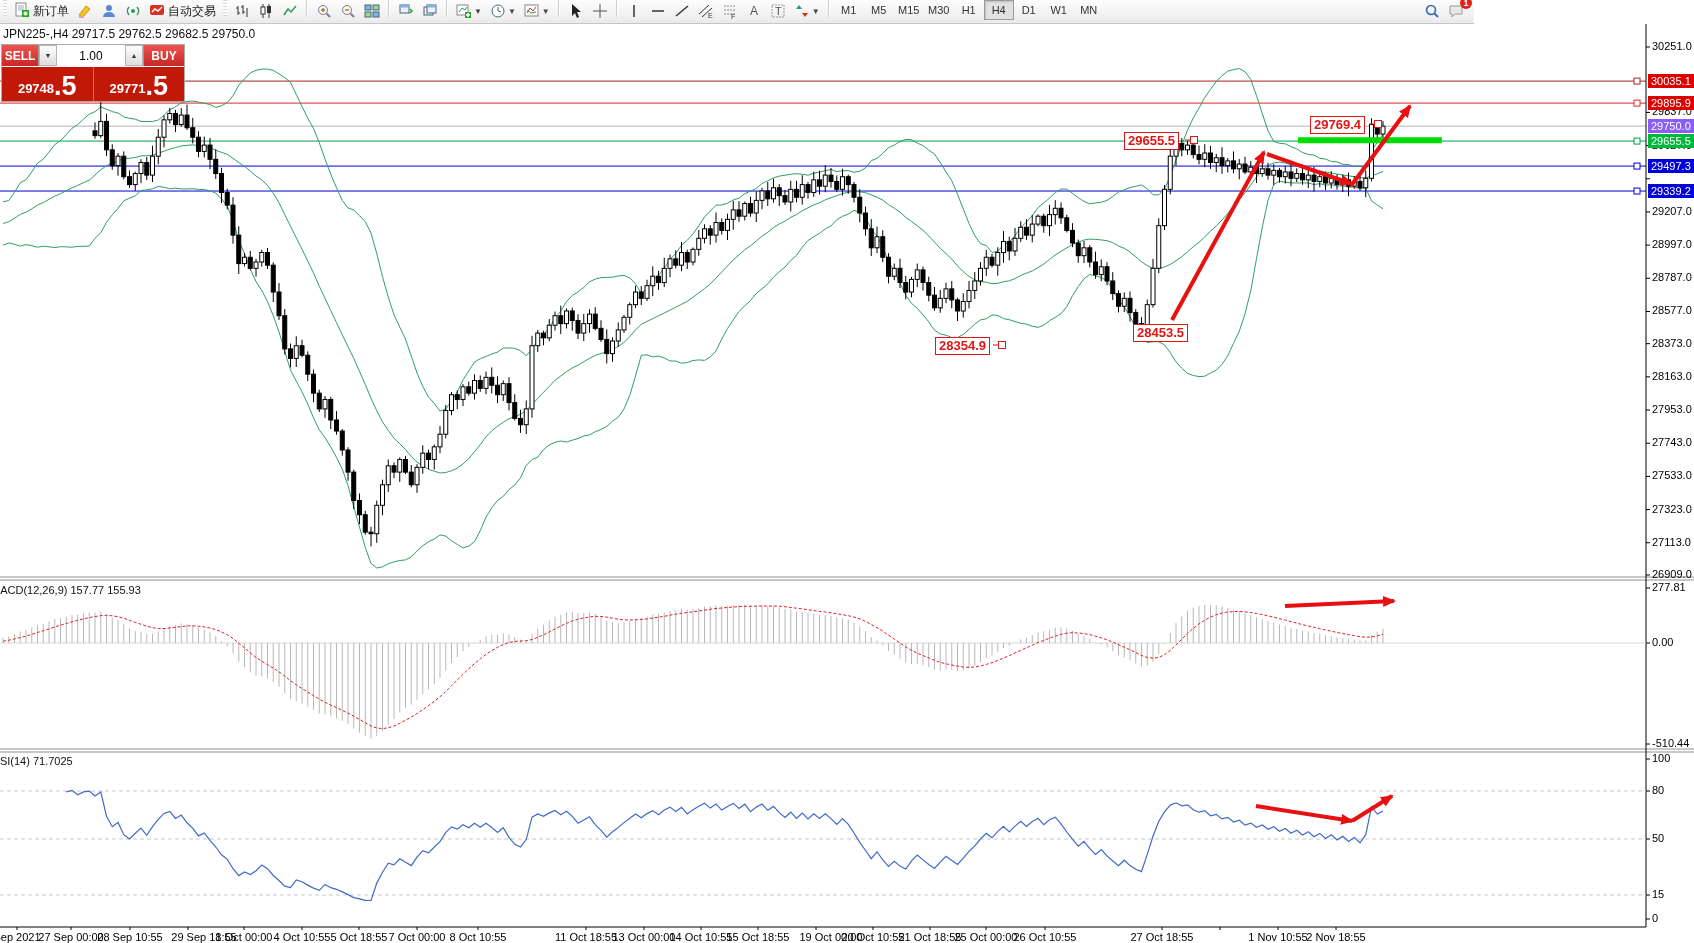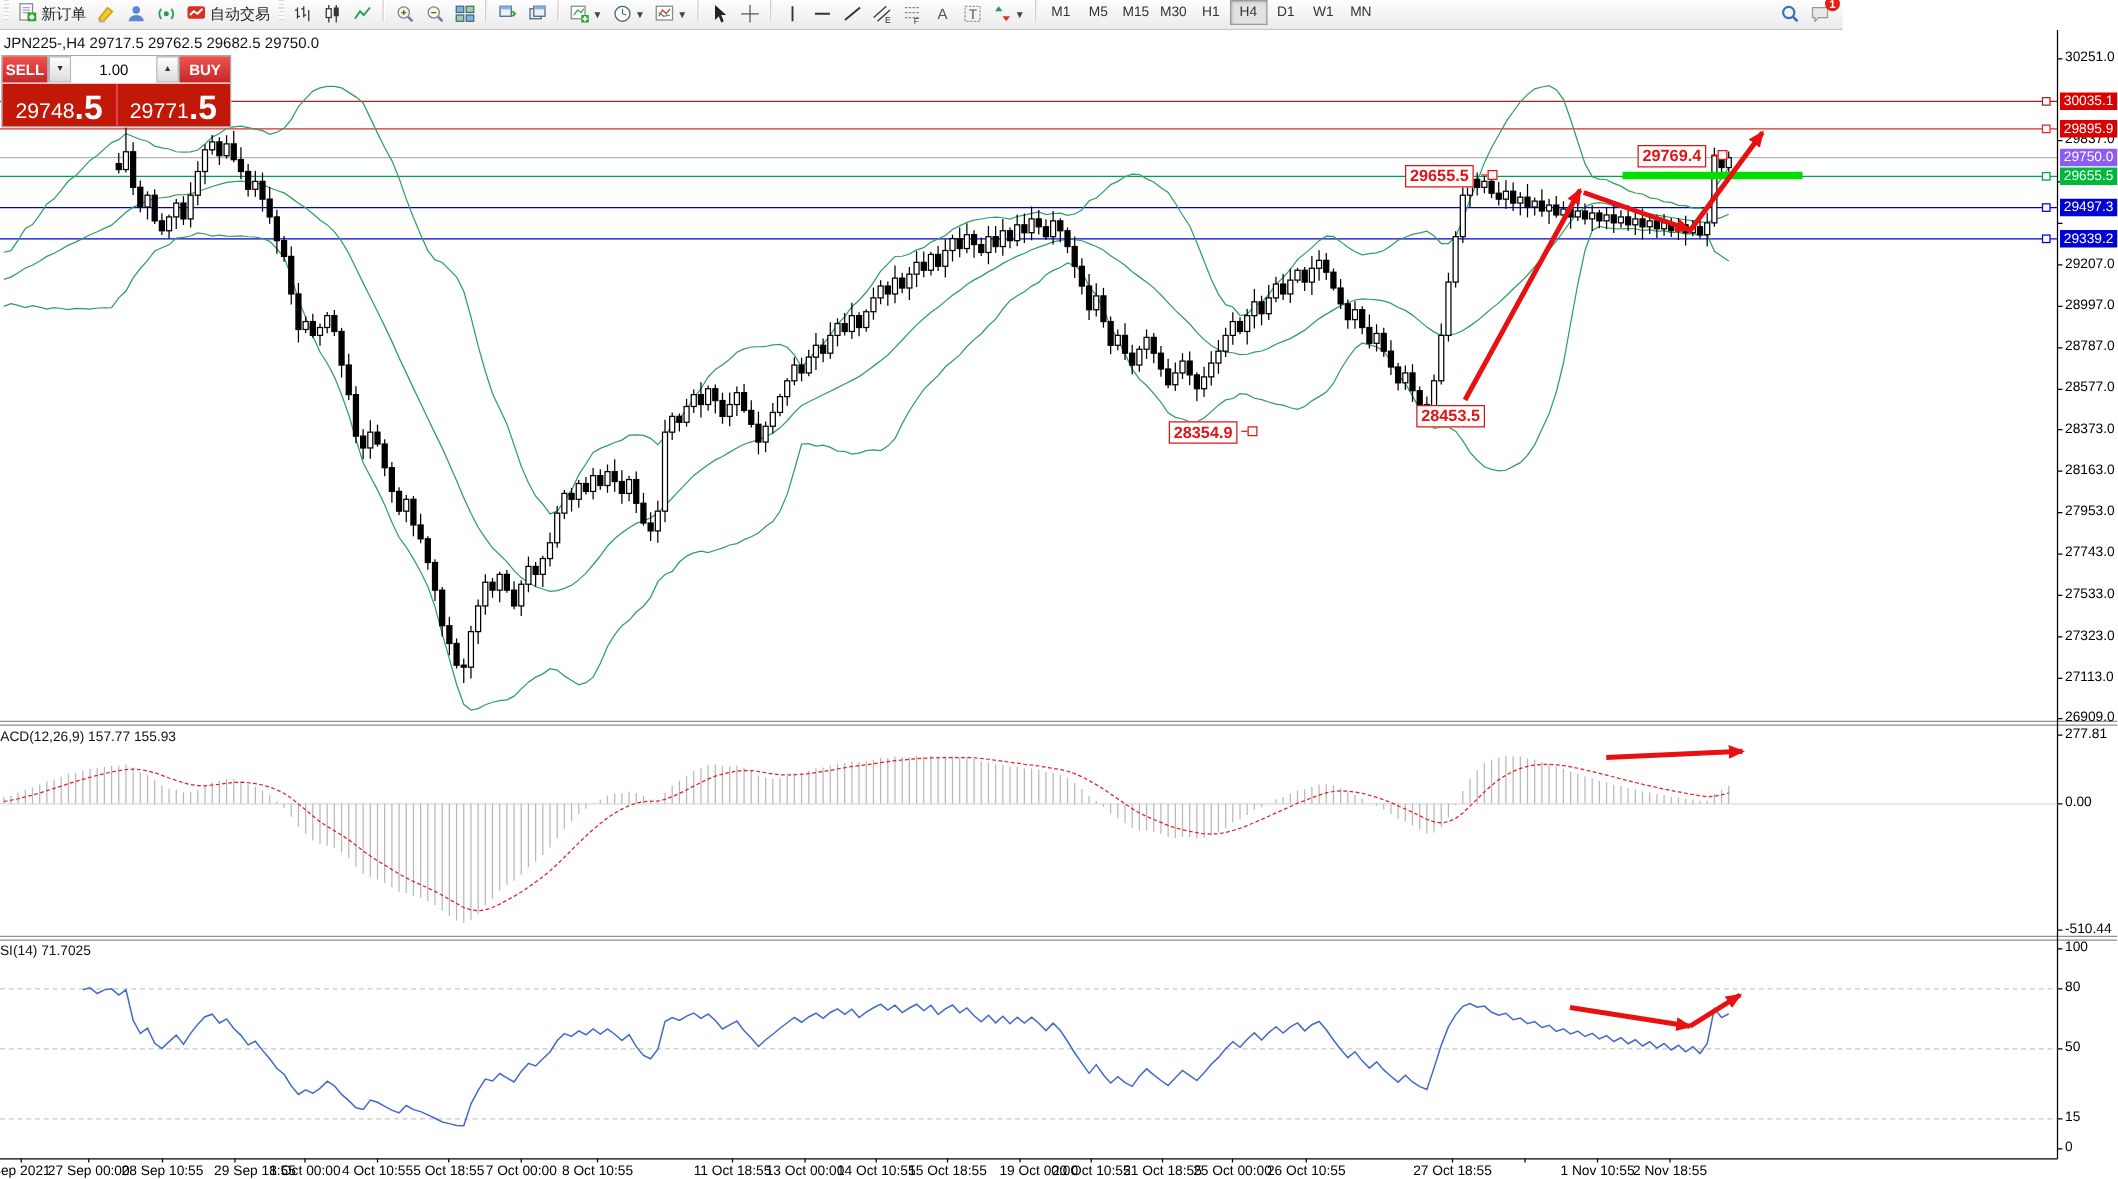--- a/index.html
+++ b/index.html
@@ -37,21 +37,21 @@
 .ocp-btn{background:linear-gradient(#ef5350,#c62828);color:#fff;font-size:12px;font-weight:bold;
   display:flex;align-items:center;justify-content:center;}
 #sell-btn{width:36px;}#buy-btn{width:40px;flex:0 0 auto;}
 #vol-box{flex:1;display:flex;border-left:1px solid #999;border-right:1px solid #999;}
 .spin{width:16px;background:linear-gradient(#fefefe,#dcdcdc);border:1px solid #b5b5b5;
   font-size:7px;color:#333;display:flex;align-items:center;justify-content:center;}
 #vol-input{flex:1;border:none;outline:none;font-size:12px;text-align:center;width:50px;}
 #ocp-row2{display:flex;height:34px;border-top:1px solid #fff;}
 .price-tile{flex:1;background:#c21807;color:#fff;display:flex;align-items:flex-end;justify-content:center;padding-bottom:1px;}
 .price-tile:first-child{border-right:1px solid #e58;}
-.pt-small{font-size:17px;font-weight:normal;line-height:22px;}
+.pt-small{font-size:13px;font-weight:bold;line-height:22px;}
 .pt-big{font-size:27px;font-weight:bold;line-height:27px;}
 .sq{position:absolute;width:6px;height:6px;background:#fff;border:1px solid #e01515;}
 svg text{font-family:"Liberation Sans","DejaVu Sans",sans-serif;}
 </style>
 </head>
 <body>
 
 <div id="app">
 
   <div id="toolbar">

